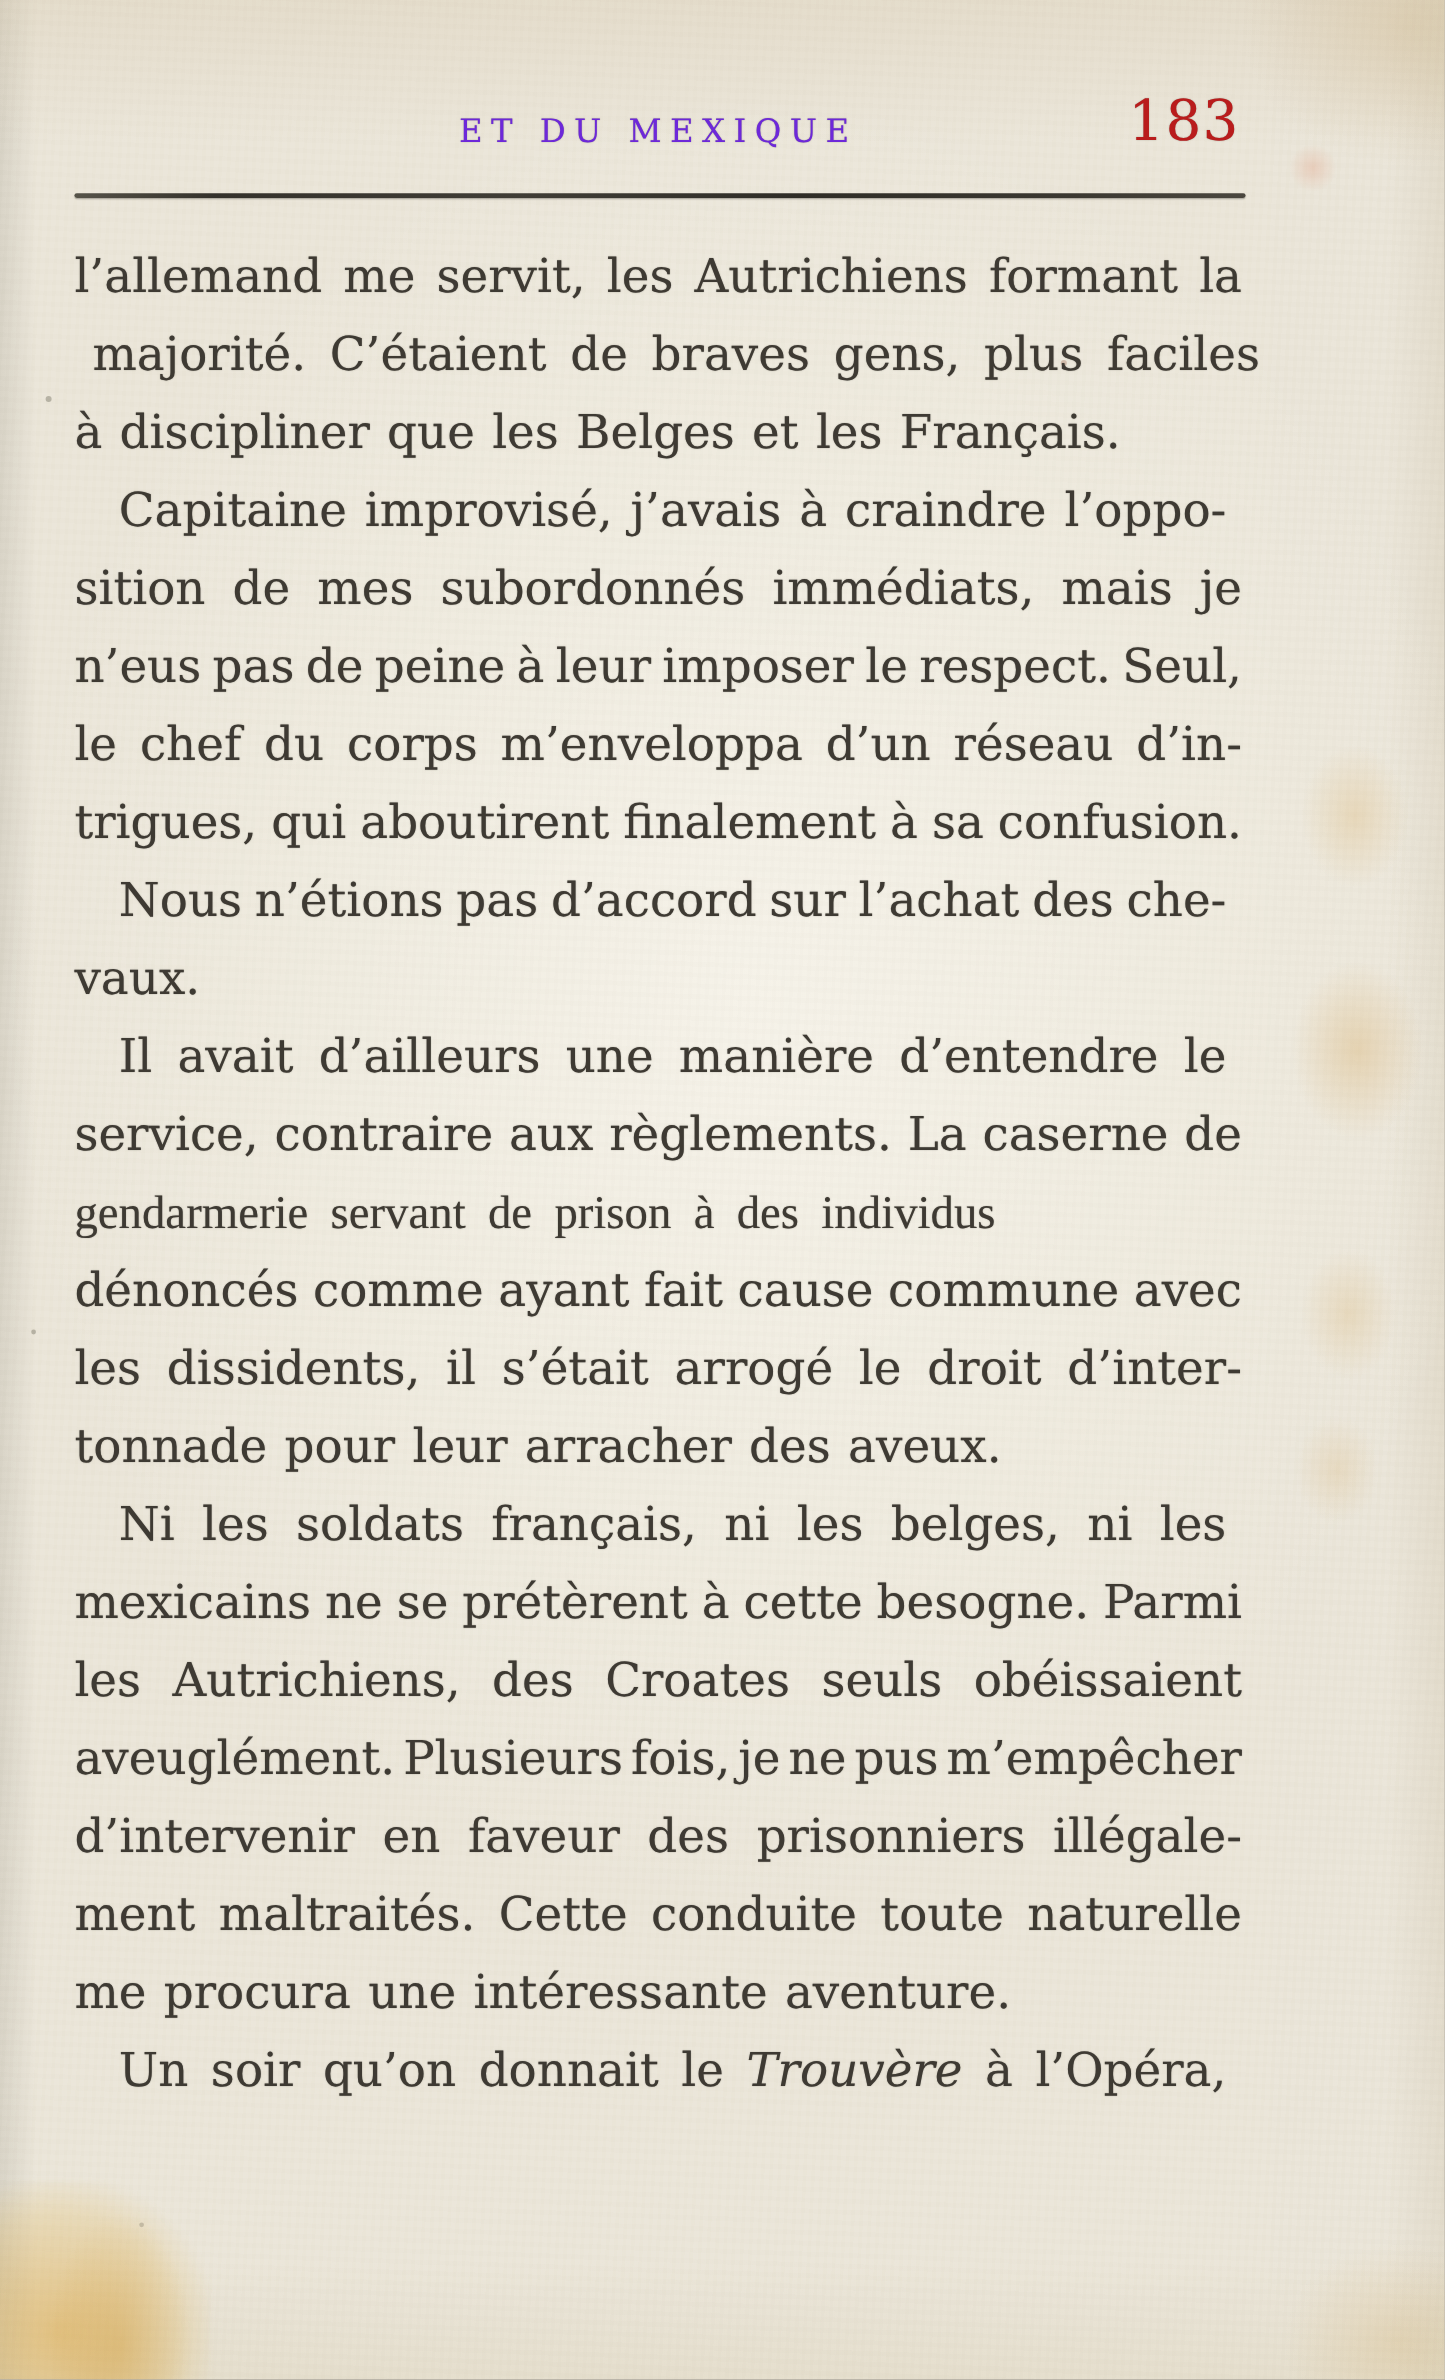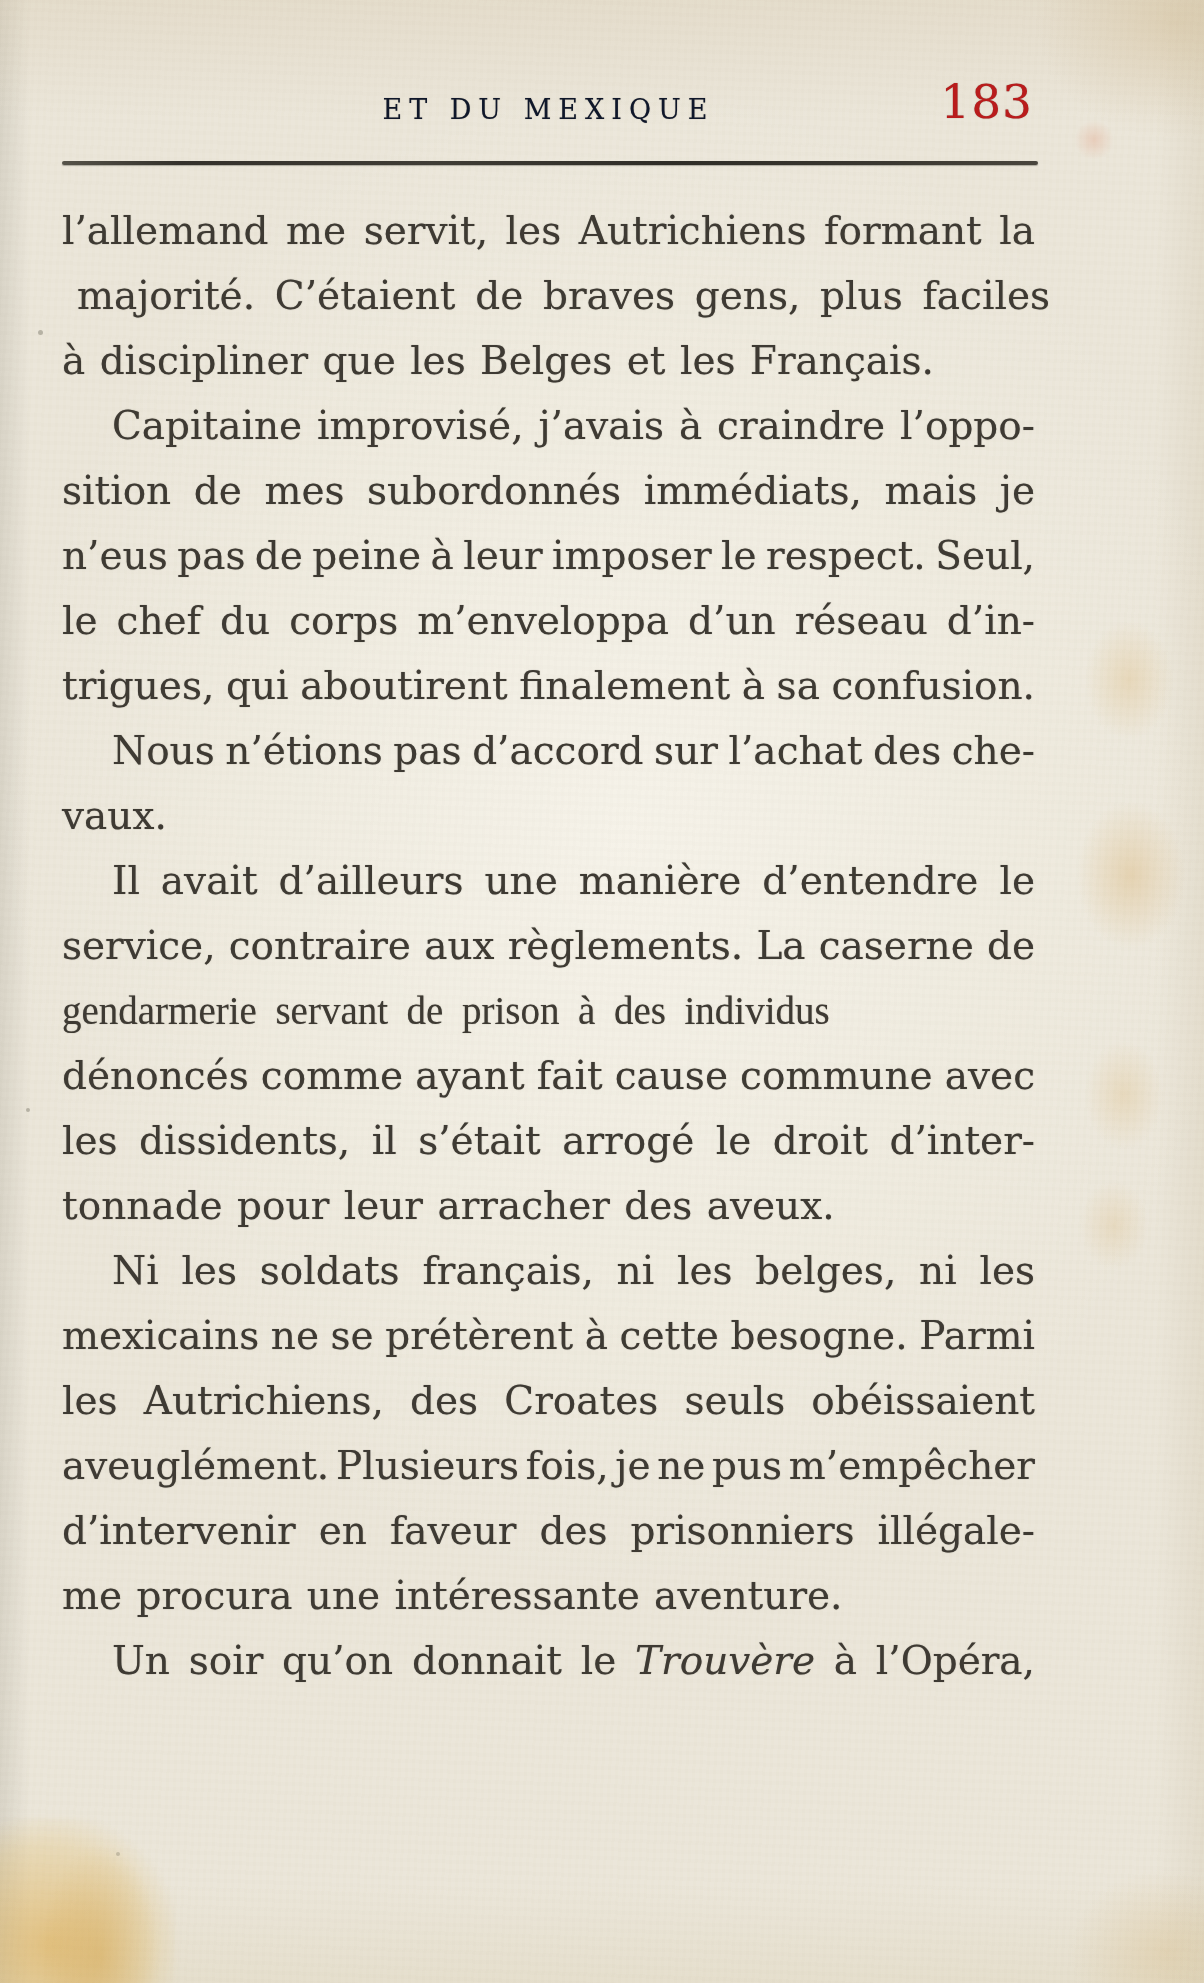--- a/index.html
+++ b/index.html
@@ -51,21 +51,21 @@
   .speck.s2{left:26px;top:1108px;width:4px;height:4px;}
   .speck.s3{left:116px;top:1852px;width:4px;height:4px;background:rgba(100,92,75,0.28);}
   .speck.s4{left:884px;top:300px;background:rgba(150,90,60,0.30);}
 
   
   .running-head{position:absolute;left:62px;top:84px;width:973px;height:58px;}
   .head-title{
     display:block;text-align:center;
     font-size:27px;line-height:52px;
     letter-spacing:7px;
-    color:#0f172a;
+    color:#6d28d9;
     text-shadow:0 0 1px rgba(76,71,62,0.55);
   }
   .page-num{
     position:absolute;right:2px;top:-8px;
     font-size:47px;line-height:52px;letter-spacing:1px;
     color:#b91c1c;
     text-shadow:0 0 1px rgba(65,61,53,0.5);
   }
   .head-rule{
     position:absolute;left:62px;top:161px;width:976px;height:4px;
@@ -78,21 +78,21 @@
   .body-text{
     position:absolute;left:62px;top:198px;width:973px;
     font-size:39px;
     text-shadow:0 0 1px rgba(62,58,50,0.55);
   }
   .line{
     display:block;height:65px;line-height:65px;
     white-space:nowrap;
     word-spacing:2px;
   }
-  .line.indent{margin-left:50px;}
+  .line.indent{margin-left:37px;}
   .italic{font-style:italic;}
 </style>
 </head>
 <body>
 
 <div class="page">
   <div class="vignette"></div>
   <div class="grain"></div>
   <div class="corner-tr"></div>
   <div class="corner-br"></div>
@@ -129,16 +129,17 @@
     <div class="line jfull" style="word-spacing: 0.791667px;"><span class="lc">service, contraire aux règlements. La caserne de</span></div>
     <div class="line jfull" style="word-spacing: 8.80729px; font-family: Liberation Serif, serif;"><span class="lc">gendarmerie servant de prison à des individus</span></div>
     <div class="line jfull" style="word-spacing: -0.286458px;"><span class="lc">dénoncés comme ayant fait cause commune avec</span></div>
     <div class="line jfull" style="word-spacing: 9.08259px;"><span class="lc">les dissidents, il s’était arrogé le droit d’inter-</span></div>
     <div class="line"><span class="lc">tonnade pour leur arracher des aveux.</span></div>
     <div class="line jfull indent" style="word-spacing: 10.3828px;"><span class="lc">Ni les soldats français, ni les belges, ni les</span></div>
     <div class="line jfull" style="word-spacing: -0.828125px;"><span class="lc">mexicains ne se prétèrent à cette besogne. Parmi</span></div>
     <div class="line jfull" style="word-spacing: 13.7937px;"><span class="lc">les Autrichiens, des Croates seuls obéissaient</span></div>
     <div class="line jfull" style="word-spacing: -5.70833px;"><span class="lc">aveuglément. Plusieurs fois, je ne pus m’empêcher</span></div>
     <div class="line jfull" style="word-spacing: 10.6062px;"><span class="lc">d’intervenir en faveur des prisonniers illégale-</span></div>
+    <div class="line jfull" style="word-spacing: 7.04375px;"><span class="lc">ment maltraités. Cette conduite toute naturelle</span></div>
     <div class="line"><span class="lc">me procura une intéressante aventure.</span></div>
     <div class="line jfull indent" style="word-spacing: 6.33929px;"><span class="lc">Un soir qu’on donnait le </span><span class="lc italic">Trouvère</span><span class="lc"> à l’Opéra,</span></div>
   </main>
 </div>
 
 </body></html>

